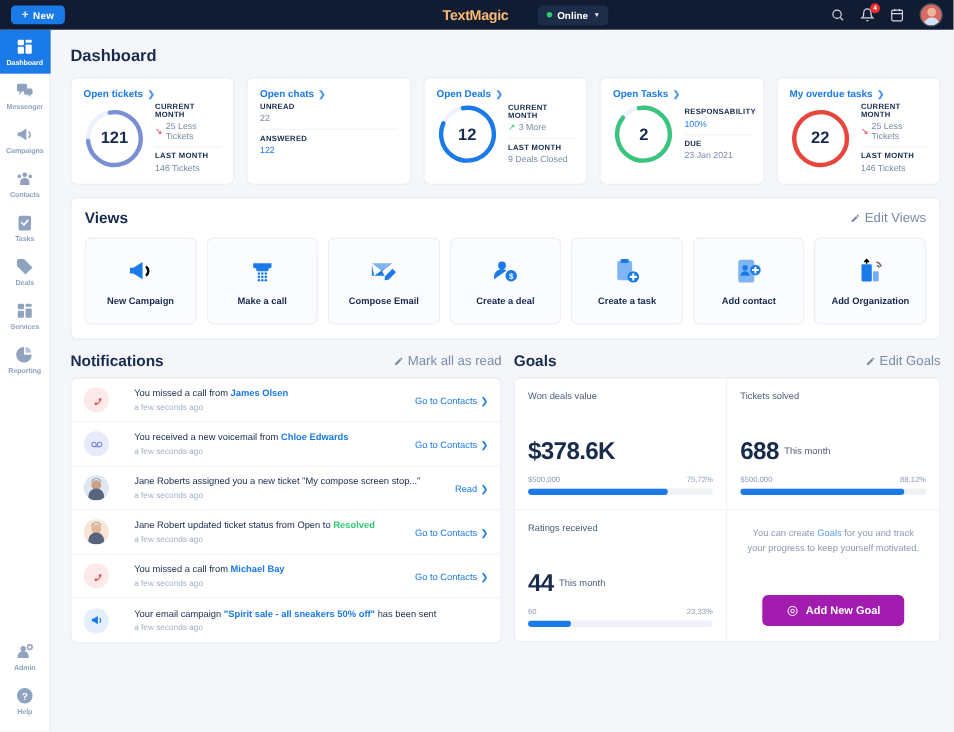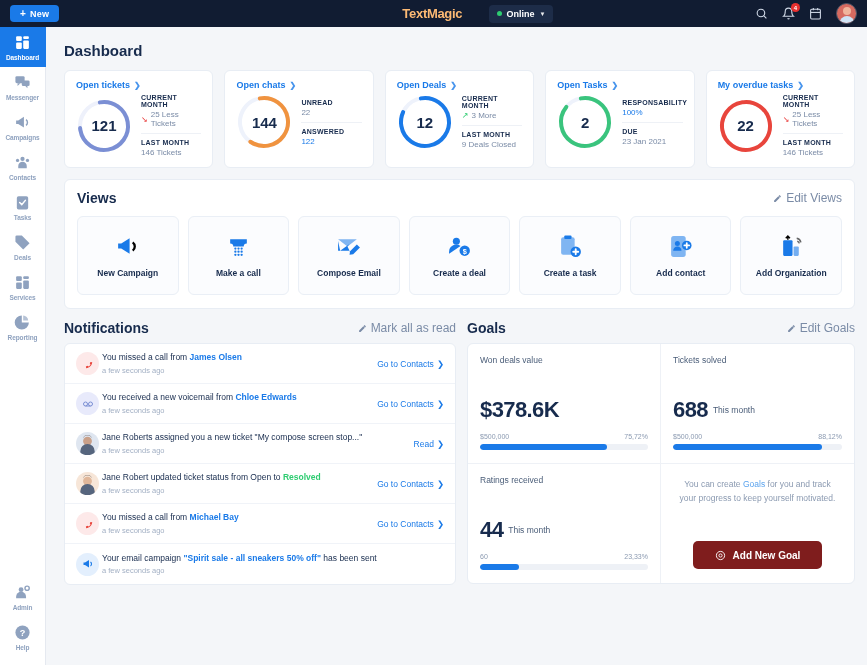--- a/index.html
+++ b/index.html
@@ -124,21 +124,21 @@
   }
   .view-tile .tl { font-size: 8.5px; font-weight: bold; color: #172b4d; white-space: nowrap; }
 
   
   .bottom { display: flex; gap: 0; padding: 0 12px 0 18px; margin-top: 11px; }
   .notif-col { width: 392px; flex: 0 0 392px; }
   .goals-col { flex: 1; padding-left: 11px; }
   .sec-head { display: flex; align-items: center; justify-content: space-between; margin-bottom: 7px; }
   .list-card { background: #fff; border: 1px solid #e8edf4; border-radius: 6px; }
   .notif-row {
-    display: flex; align-items: center; gap: 3px; padding: 7px 11px;
+    display: flex; align-items: center; gap: 23px; padding: 7px 11px;
     border-bottom: 1px solid #f0f3f8; min-height: 40px;
   }
   .notif-row:last-child { border-bottom: none; }
   .n-ava { width: 23px; height: 23px; border-radius: 50%; flex: 0 0 23px;
            display: flex; align-items: center; justify-content: center; overflow:hidden; position:relative; }
   .n-body { flex: 1; min-width: 0; }
   .n-text { font-size: 8.5px; color: #172b4d; line-height: 1.35; }
   .n-text .hl { color: #1a7ae8; font-weight: bold; }
   .n-text .ok { color: #2ecc71; font-weight: bold; }
   .n-time { font-size: 7.5px; color: #a3b0c4; margin-top: 2px; }
@@ -154,21 +154,21 @@
   .g-big { font-size: 22px; font-weight: bold; color: #172b4d; letter-spacing: -.6px;
            display: flex; align-items: center; gap: 5px; margin-top: 32px; }
   .g-big .sub { font-size: 8.5px; font-weight: normal; color: #4a5d78; letter-spacing: 0; }
   .g-meta { display: flex; justify-content: space-between; font-size: 7px; color: #8b9ab1; margin: 10px 0 4px; }
   .bar-bg { height: 6px; background: #eef1f6; border-radius: 3px; overflow: hidden; }
   .bar-fill { height: 100%; background: #1a7ae8; border-radius: 3px; }
   .promo { padding: 14px 16px; display: flex; flex-direction: column; align-items: center; justify-content: space-between; }
   .promo-txt { font-size: 8.5px; color: #8b9ab1; text-align: center; line-height: 1.6; }
   .promo-txt .hl { color: #5aa3ee; }
   .add-goal {
-    margin-top: 13px; background: #7f1d1d; color: #fff; border: none;
+    margin-top: 13px; background: #a21caf; color: #fff; border: none;
     border-radius: 5px; height: 28px; padding: 0 22px; font-size: 10px;
     font-weight: bold; display: flex; align-items: center; gap: 7px; cursor: pointer;
   }
 </style>
 </head>
 <body>
 
 <div class="app">
 
   <div class="topbar">
@@ -337,27 +337,20 @@
                 </div>
               </div>
     </div>
   </div>
           <div class="stat-card">
     <div class="card-link">
       <span>Open chats</span>
       <span class="ch">❯</span>
     </div>
     <div class="card-body">
-      <div class="donut">
-        <svg width="56" height="56" viewBox="0 0 56 56">
-          <circle cx="28" cy="28" r="24" fill="none" stroke="#eef2fb" stroke-width="4"></circle>
-          <circle cx="28" cy="28" r="24" fill="none" stroke="#f0933f" stroke-width="4" stroke-linecap="round" stroke-dasharray="93.49379737083224 150.79644737231007"></circle>
-        </svg>
-        <div class="val">144</div>
-      </div>
       <div class="card-stats">
       <div class="cs-label">UNREAD</div>
       <div class="cs-val">
                   <span>22</span>
                 </div>
                 <div class="cs-sep"></div>
       <div class="cs-label">ANSWERED</div>
       <div class="cs-val link">
                   <span>122</span>
                 </div>

